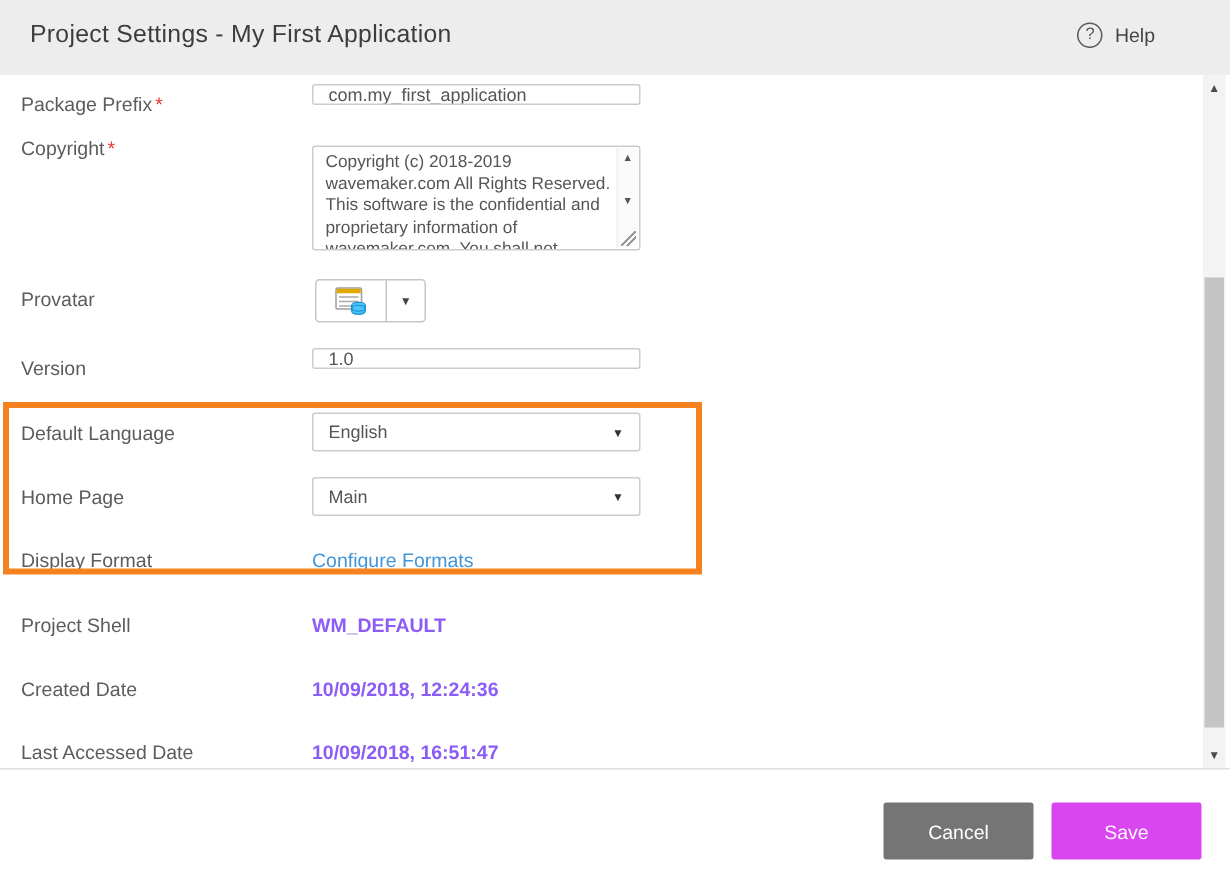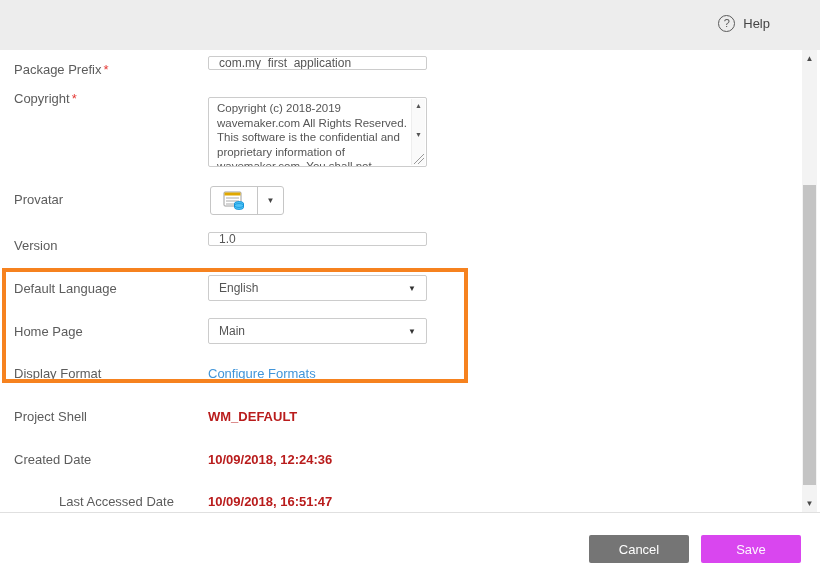--- a/index.html
+++ b/index.html
@@ -81,21 +81,21 @@
   
   .select {
     position:absolute; left:208px; width:219px; height:26px;
     border:1px solid #cccccc; border-radius:2px; background:#fff;
     display:flex; align-items:center; justify-content:space-between;
     padding:0 10px; font-size:12px; color:#555; cursor:pointer;
   }
   .select .caret { font-size:8px; color:#333; }
 
   .link { position:absolute; left:208px; font-size:13px; color:#4195D9; cursor:pointer; text-decoration:none; }
-  .static-val { position:absolute; left:208px; font-size:13px; font-weight:bold; color:#b91c1c; }
+  .static-val { position:absolute; left:208px; font-size:13px; font-weight:bold; color:#8b5cf6; }
 
   
   .highlight-rect {
     position:absolute; left:2px; top:268px; width:466px; height:115px;
     border:4px solid #F6821F; pointer-events:none;
   }
 
   
   .vscroll {
     position:absolute; left:802px; top:50px; width:15px; height:463px;
@@ -106,33 +106,34 @@
   .vscroll-arrow.down { bottom:5px; }
   .vscroll-thumb {
     position:absolute; left:1px; top:135px; width:13px; height:300px;
     background:#c4c4c4; cursor:grab;
   }
 
   .divider { position:absolute; left:0; top:512px; width:820px; height:1px; background:#e0e0e0; }
 
   
   .btn {
-    position:absolute; top:535px; width:100px; height:28px;
+    position:absolute; top:535px; width:100px; height:38px;
     border:none; border-radius:2px; font-size:13px;
     font-family:"Liberation Sans", sans-serif; cursor:pointer;
   }
   .btn-cancel { left:589px; background:#757575; color:#ffffff; }
   .btn-save  { left:701px; background:#d946ef; color:rgba(255,255,255,0.95); }
 </style>
 </head>
 <body>
 
 <div>
 
   <div class="header">
+    <div class="title">Project Settings - My First Application</div>
     <div class="help-wrap">
       <span class="help-circle">?</span>
       <span class="help-label">Help</span>
     </div>
   </div>
 
   <div class="label" style="top:62px;"><span>Package Prefix</span><span class="req">*</span></div>
   <input class="txt-input" style="top: 56px;" value="com.my_first_application">
 
   <div class="label" style="top:91px;"><span>Copyright</span><span class="req">*</span></div>
@@ -181,21 +182,21 @@
   <a class="link" style="top:366px;">Configure Formats</a>
 
   <div class="highlight-rect"></div>
 
   <div class="label" style="top:409px;">Project Shell</div>
   <div class="static-val" style="top:409px;">WM_DEFAULT</div>
 
   <div class="label" style="top:452px;">Created Date</div>
   <div class="static-val" style="top:452px;">10/09/2018, 12:24:36</div>
 
-  <div class="label" style="top:494px;margin-left:45px;">Last Accessed Date</div>
+  <div class="label" style="top:494px;">Last Accessed Date</div>
   <div class="static-val" style="top:494px;">10/09/2018, 16:51:47</div>
 
   <div class="vscroll">
     <div class="vscroll-arrow up">▲</div>
     <div class="vscroll-thumb"></div>
     <div class="vscroll-arrow down">▼</div>
   </div>
 
   <div class="divider"></div>
 

